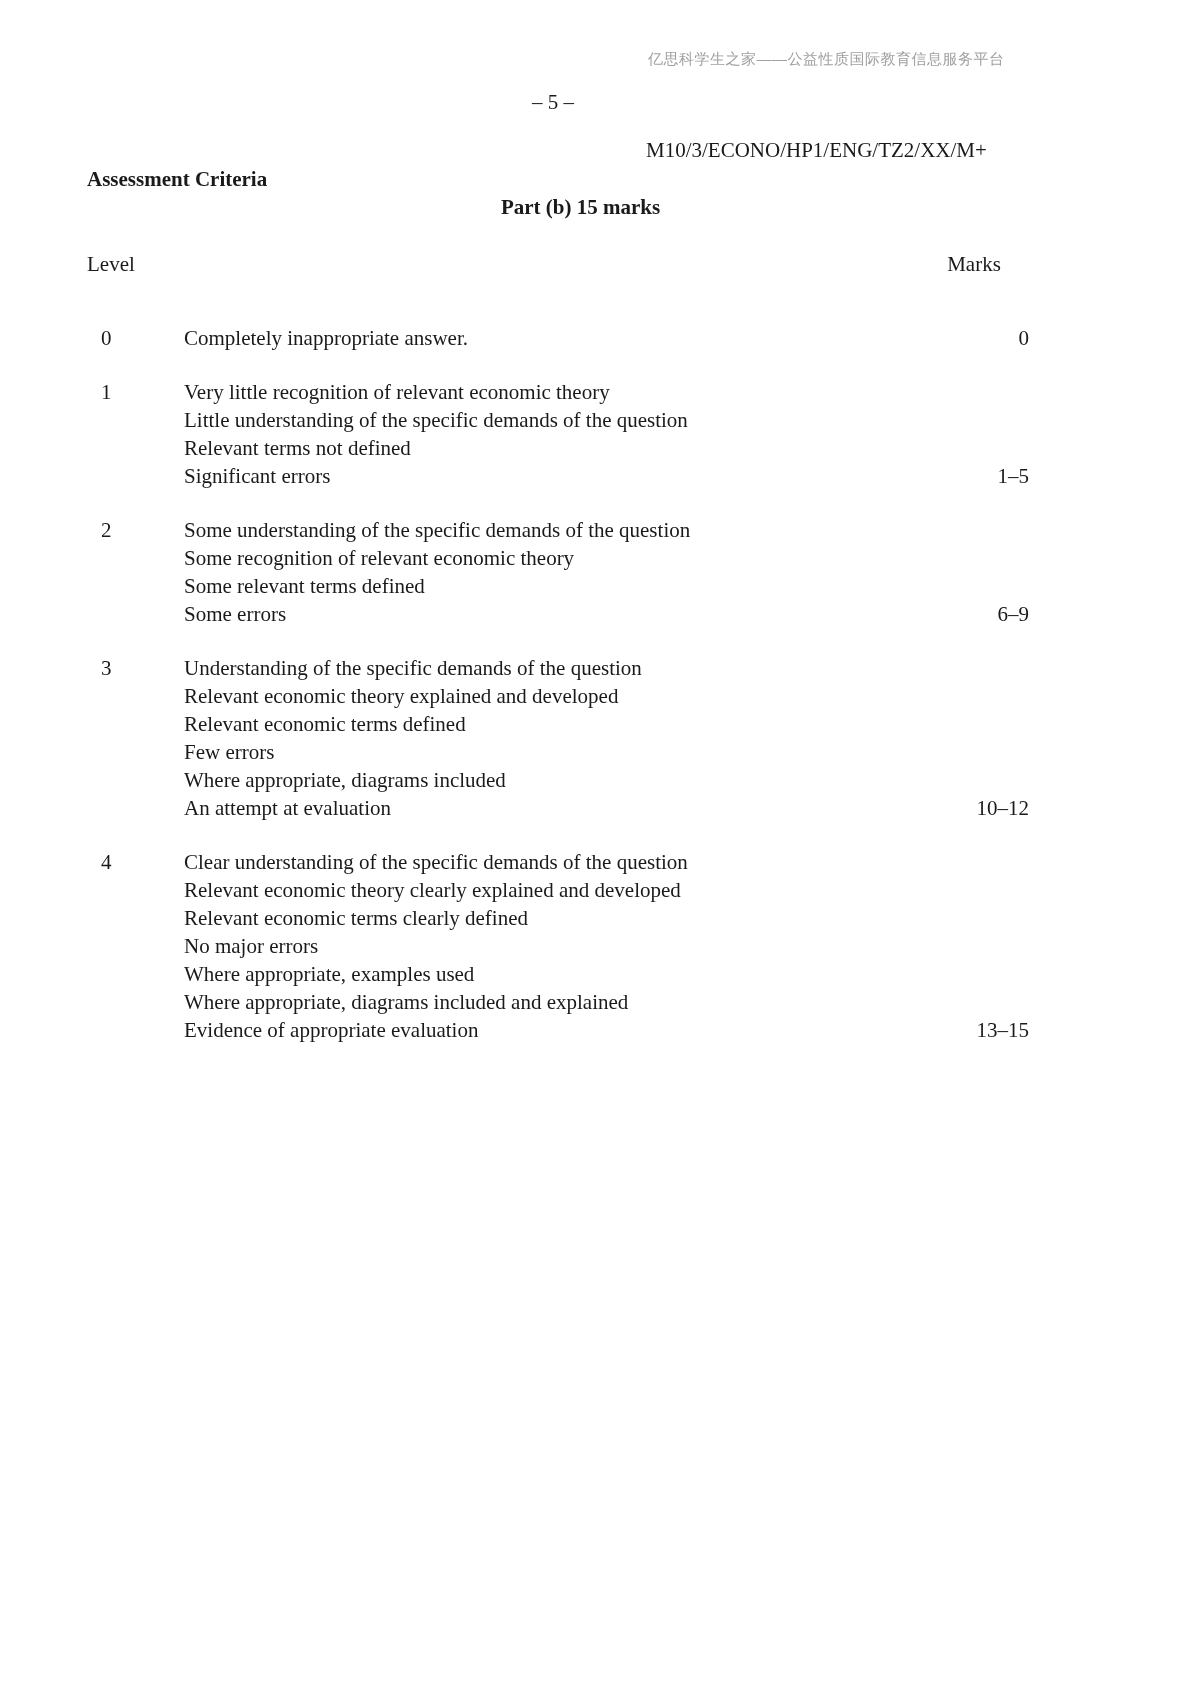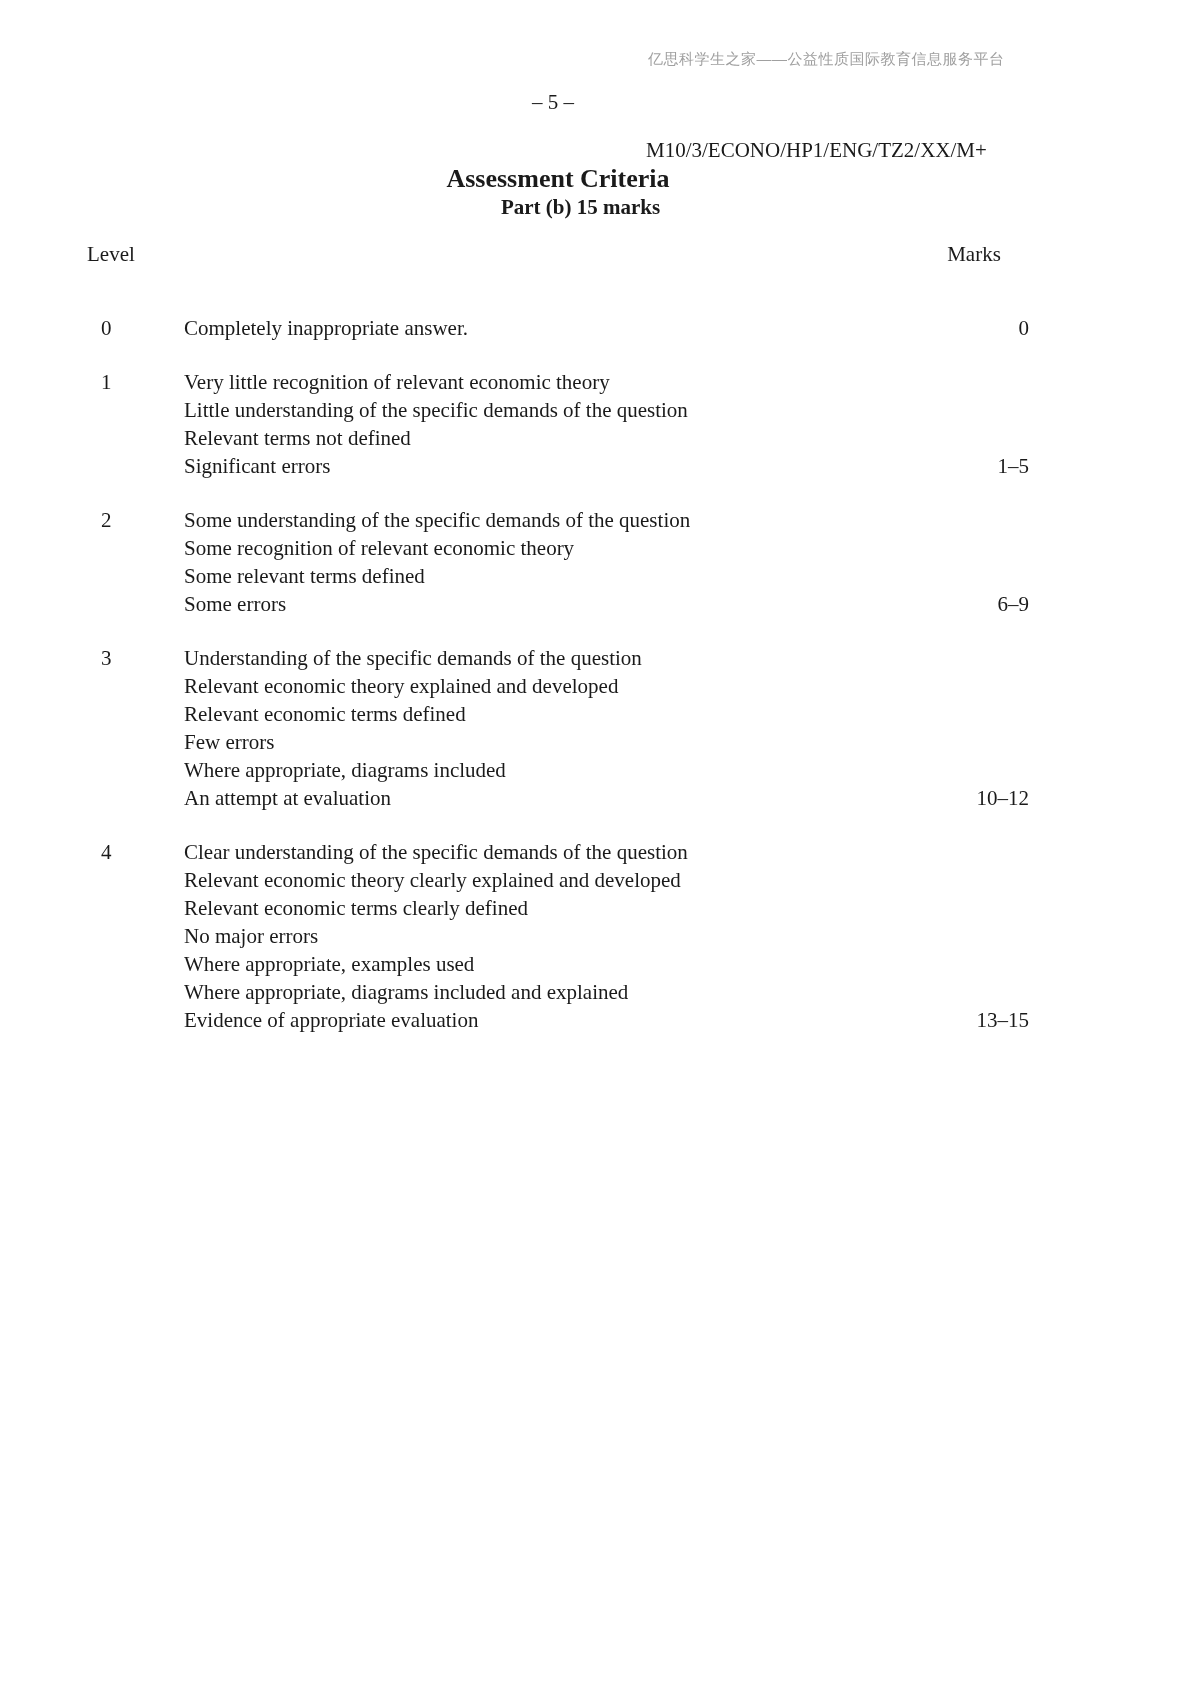--- a/index.html
+++ b/index.html
@@ -63,33 +63,33 @@
   }
   
   .content {
     position: absolute;
     top: 0;
     left: 87px;
     width: 942px;
   }
   .doc-title {
     margin: 165px 0 0 0;
-    font-size: 26px;
+    font-size: 21px;
     font-weight: bold;
-    text-align: center;
+    text-align: left;
   }
   .part-heading {
     margin: 0 0 0 45px;
     font-weight: bold;
     text-align: center;
   }
   .table-header {
     display: grid;
     grid-template-columns: 97px 1fr 110px;
-    margin-top: 19px;
+    margin-top: 29px;
     margin-bottom: 46px;
   }
   .table-header .level-hdr { margin-left: 0; }
   .table-header .marks-hdr { text-align: center; }
   .criteria-row {
     display: grid;
     grid-template-columns: 97px 1fr 110px;
     margin-bottom: 26px;
   }
   .level-cell {

